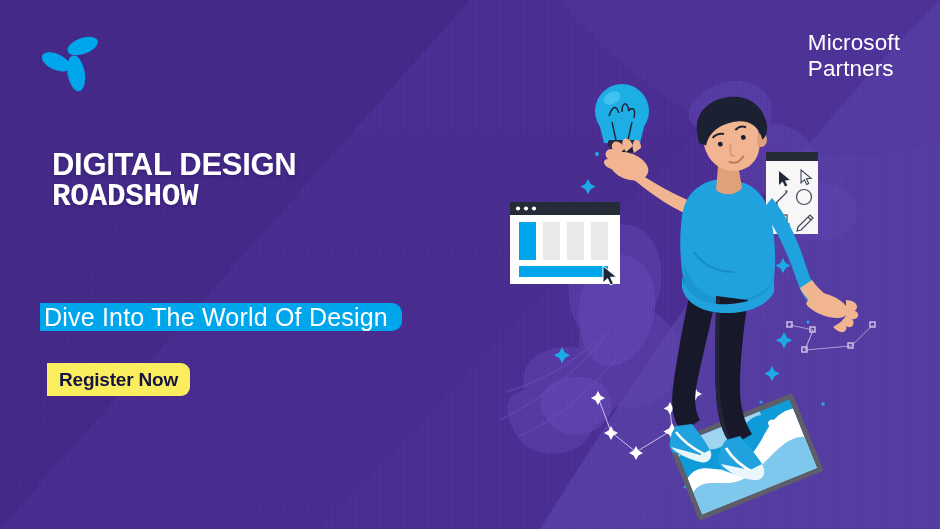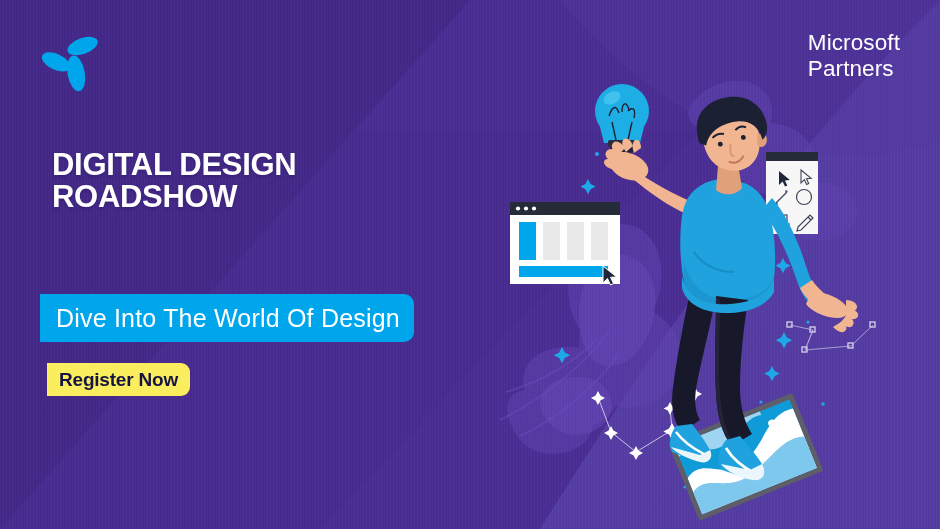--- a/index.html
+++ b/index.html
@@ -49,30 +49,30 @@
     position:absolute;
     left:52px; top:149px;
     color:#ffffff;
     font-weight:bold;
     font-size:31px;
     line-height:1.04;
     letter-spacing:-0.3px;
     text-transform:uppercase;
     text-shadow:0 2px 3px rgba(30,16,70,.30);
   }
-  .title .l2 { display:block; }
+  .title .l2 { display:block;font-family:Liberation Mono, monospace; }
 
   .subtitle-bar {
     position:absolute;
-    left:40px; top:294px;
-    height:48px;
+    left:40px; top:303px;
+    height:28px;
     background:#00A6EC;
     border-radius:0 10px 10px 0;
     display:flex; align-items:center;
-    padding:0 14px 0 16px;
+    padding:0 14px 0 4px;
   }
   .subtitle-bar span {
     color:#ffffff;
     font-size:25px;
     font-weight:300;
     letter-spacing:.2px;
     white-space:nowrap;
   }
 
   .register-btn {

